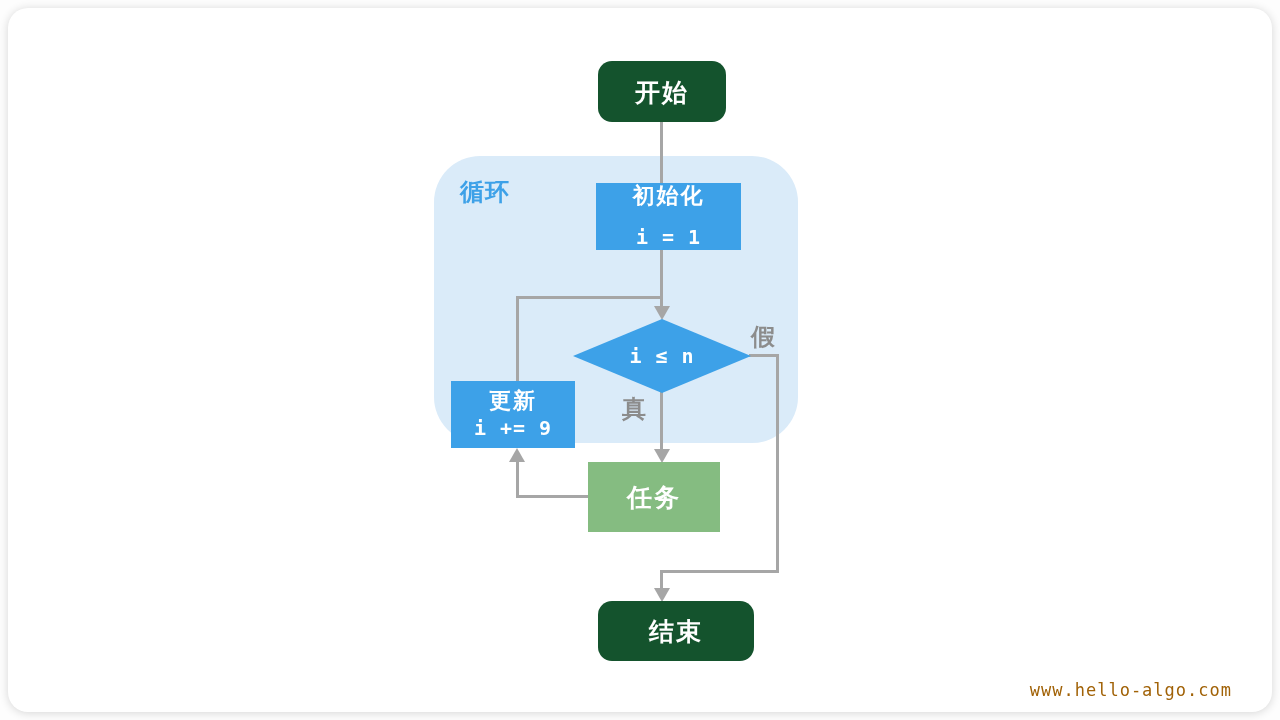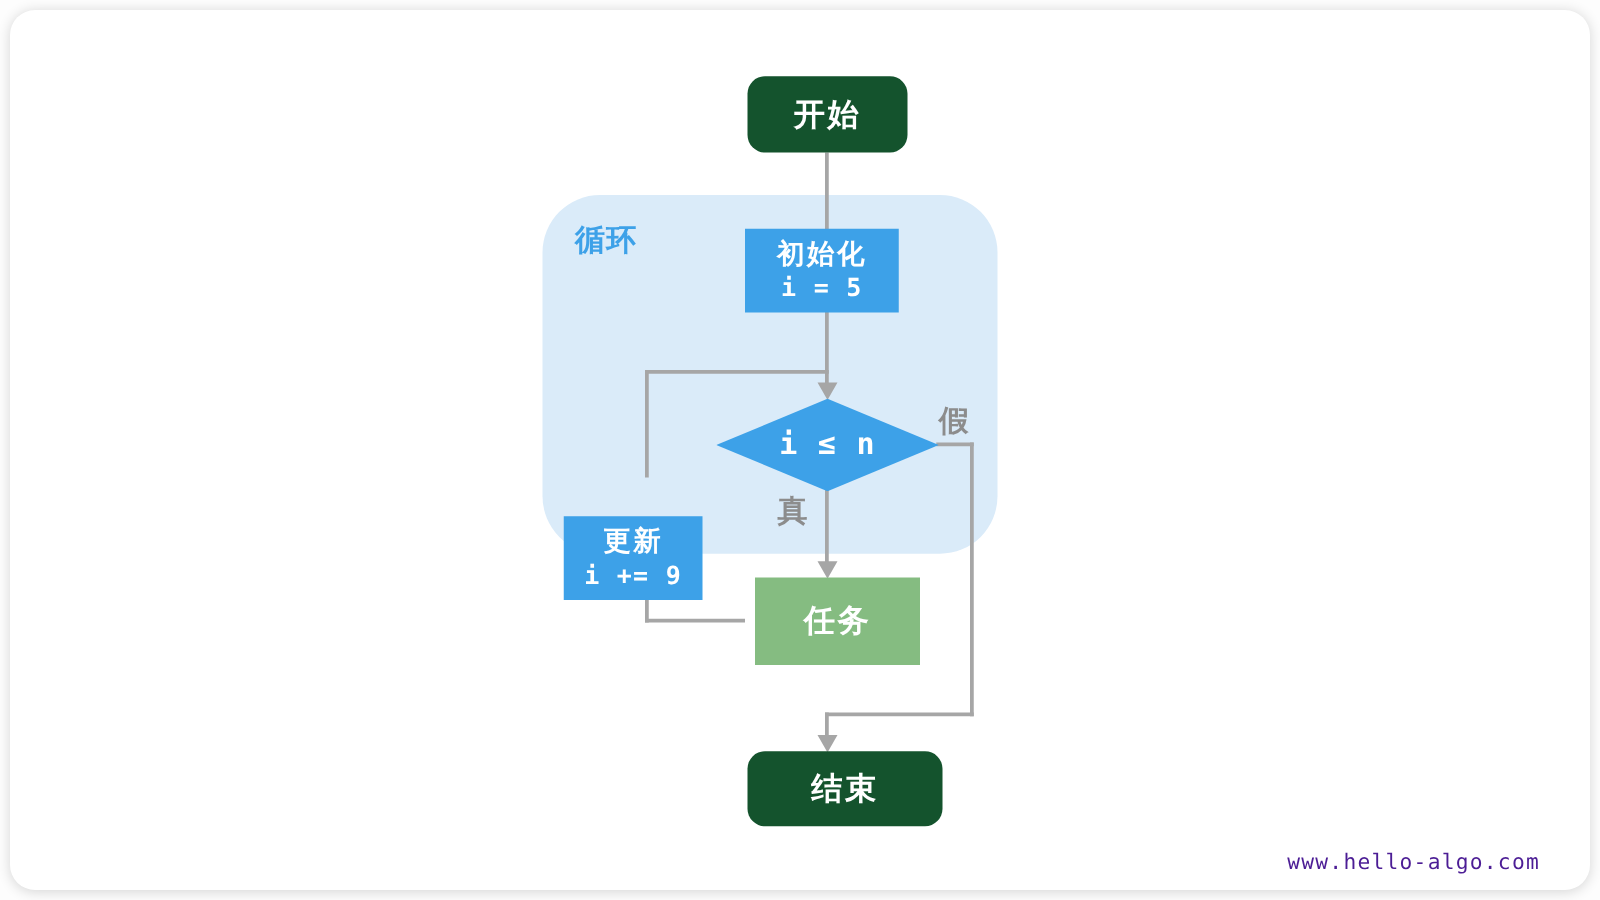--- a/index.html
+++ b/index.html
@@ -90,21 +90,21 @@
     font-size: 24px;
     font-weight: 700;
     color: #8c8c8c;
   }
 
   .watermark {
     position: absolute;
     right: 40px; top: 672px;
     font-family: "DejaVu Sans Mono", monospace;
     font-size: 17px;
-    color: #4c1d95;
+    color: #a16207;
     letter-spacing: 1px;
   }
 </style>
 </head>
 <body>
 
 <div class="canvas">
   <div class="card">
 
     <div class="loop-box">
@@ -130,35 +130,35 @@
     <div class="edge v" style="left:652px; top:562px; height:20px;"></div>
     <div class="arrow down" style="left:646px; top:580px;"></div>
 
     <span class="edge-label" style="left:743px; top:313px;">假</span>
     <span class="edge-label" style="left:614px; top:385px;">真</span>
 
     <div class="node terminal" style="left:590px; top:53px; width:128px; height:61px;">
       <span class="cjk">开始</span>
     </div>
 
-    <div class="node process-blue" style="left:588px; top:175px; width:123px; height:67px;">
+    <div class="node process-blue" style="left:588px; top:175px; width:145px; height:67px;justify-content:space-between;">
       <span class="cjk" style="font-size:22px;">初始化</span>
-      <span class="code">i = 5</span>
+      <span class="code">i = 1</span>
     </div>
 
     <div class="node diamond" style="left:565px; top:311px; width:178px; height:74px;">
-      <span class="code" style="font-size:24px;">i ≤ n</span>
+      <span class="code" style="font-size:20px;">i ≤ n</span>
     </div>
 
-    <div class="node process-blue" style="left:443px; top:373px; width:111px; height:67px;margin-top:32px;">
+    <div class="node process-blue" style="left:443px; top:373px; width:124px; height:67px;">
       <span class="cjk" style="font-size:22px;">更新</span>
       <span class="code">i += 9</span>
     </div>
 
-    <div class="node process-green" style="left:596px; top:454px; width:132px; height:70px;text-align:right;">
+    <div class="node process-green" style="left:580px; top:454px; width:132px; height:70px;text-align:right;">
       <span class="cjk">任务</span>
     </div>
 
     <div class="node terminal" style="left:590px; top:593px; width:156px; height:60px;">
       <span class="cjk">结束</span>
     </div>
 
     <span class="watermark">www.hello-algo.com</span>
 
   </div>

